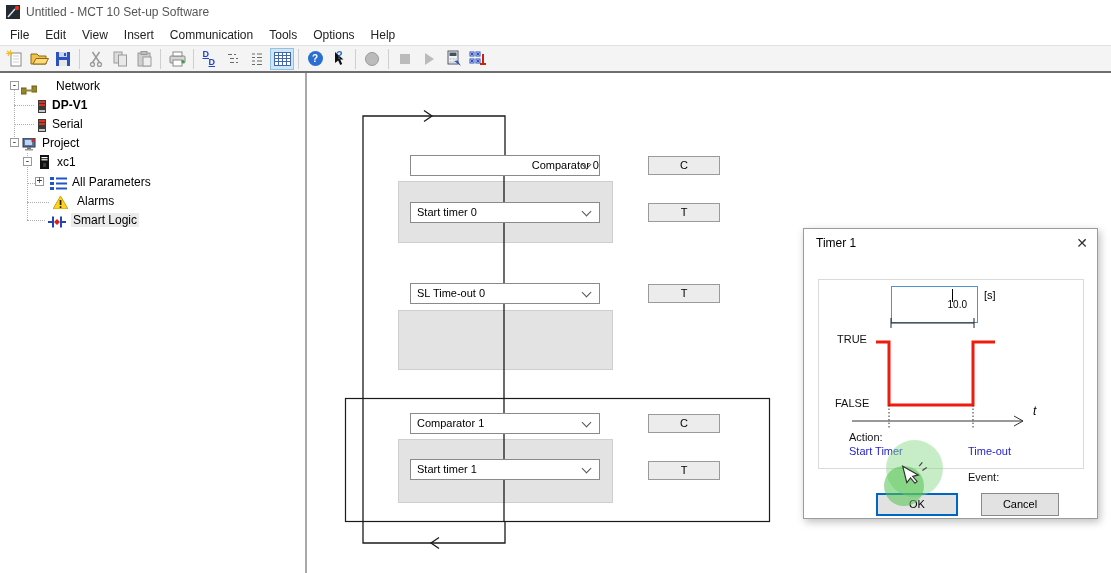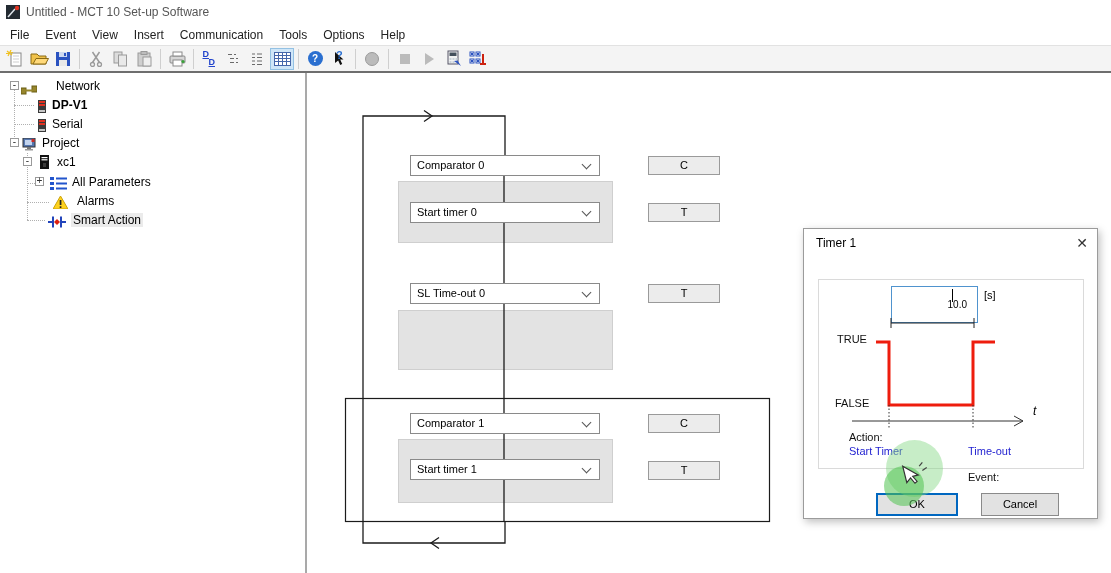--- a/index.html
+++ b/index.html
@@ -89,21 +89,21 @@
     <svg id="app-icon" width="14" height="14">
       <rect width="14" height="14" fill="#232a31"></rect>
       <path d="M2 12 L9 4" stroke="#dfe5ea" stroke-width="1.5"></path>
       <circle cx="11" cy="3" r="2.2" fill="#e03522"></circle>
     </svg>
     <span id="title-text">Untitled - MCT 10 Set-up Software</span>
   </div>
 
   <div id="menubar">
     <span class="menu-item">File</span>
-    <span class="menu-item">Event</span>
+    <span class="menu-item">Edit</span>
     <span class="menu-item">View</span>
     <span class="menu-item">Insert</span>
     <span class="menu-item">Communication</span>
     <span class="menu-item">Tools</span>
     <span class="menu-item">Options</span>
     <span class="menu-item">Help</span>
   </div>
 
   <div id="toolbar">
     <div class="tbi">
@@ -352,40 +352,40 @@
         <svg width="18" height="12">
             <g fill="#2244bb">
               <rect x="0" y="5" width="4" height="2"></rect>
               <rect x="4" y="0.5" width="2" height="11"></rect>
               <rect x="12" y="0.5" width="2" height="11"></rect>
               <rect x="14" y="5" width="4" height="2"></rect>
             </g>
             <path d="M9 3 L12 6 L9 9 L6 6 Z" fill="#dd2211"></path>
           </svg>
       </span>
-      <span class="tlabel" style="left:73px;">Smart Action</span>
+      <span class="tlabel" style="left:73px;">Smart Logic</span>
     </div>
   </div>
   <div id="splitter"></div>
 
   <div id="canvas"></div>
 
   <div class="panel" style="left:398px;top:181px;width:215px;height:62px;"></div>
   <div class="panel" style="left:398px;top:310px;width:215px;height:60px;"></div>
   <div class="panel" style="left:398px;top:439px;width:215px;height:64px;"></div>
 
   <svg id="flow-svg" width="1111" height="573" viewBox="0 0 1111 573">
     <polyline points="505,155 505,116 363,116 363,543 505,543 505,522" fill="none" stroke="#1b1b1b" stroke-width="1.3"></polyline>
     <polyline points="424,110.5 432,116 424,121.5" fill="none" stroke="#1b1b1b" stroke-width="1.3"></polyline>
     <polyline points="439,537.5 431,543 439,548.5" fill="none" stroke="#1b1b1b" stroke-width="1.3"></polyline>
     <line x1="504" y1="176" x2="504" y2="522" stroke="#1b1b1b" stroke-width="1.3"></line>
     <rect x="345.5" y="398.5" width="424" height="123" fill="none" stroke="#1b1b1b" stroke-width="1.2"></rect>
   </svg>
 
-  <div class="dd" style="left:410px;top:155px;">
+  <div class="dd" style="left:410px;top:155px;text-align:right;">
     <span>Comparator 0</span><span class="chev"></span>
   </div>
   <div class="cbtn" style="left:648px;top:156px;">C</div>
 
   <div class="dd" style="left:410px;top:202px;">
     <span>Start timer 0</span><span class="chev"></span>
   </div>
   <div class="cbtn" style="left:648px;top:203px;">T</div>
 
   <div class="dd" style="left:410px;top:283px;">

